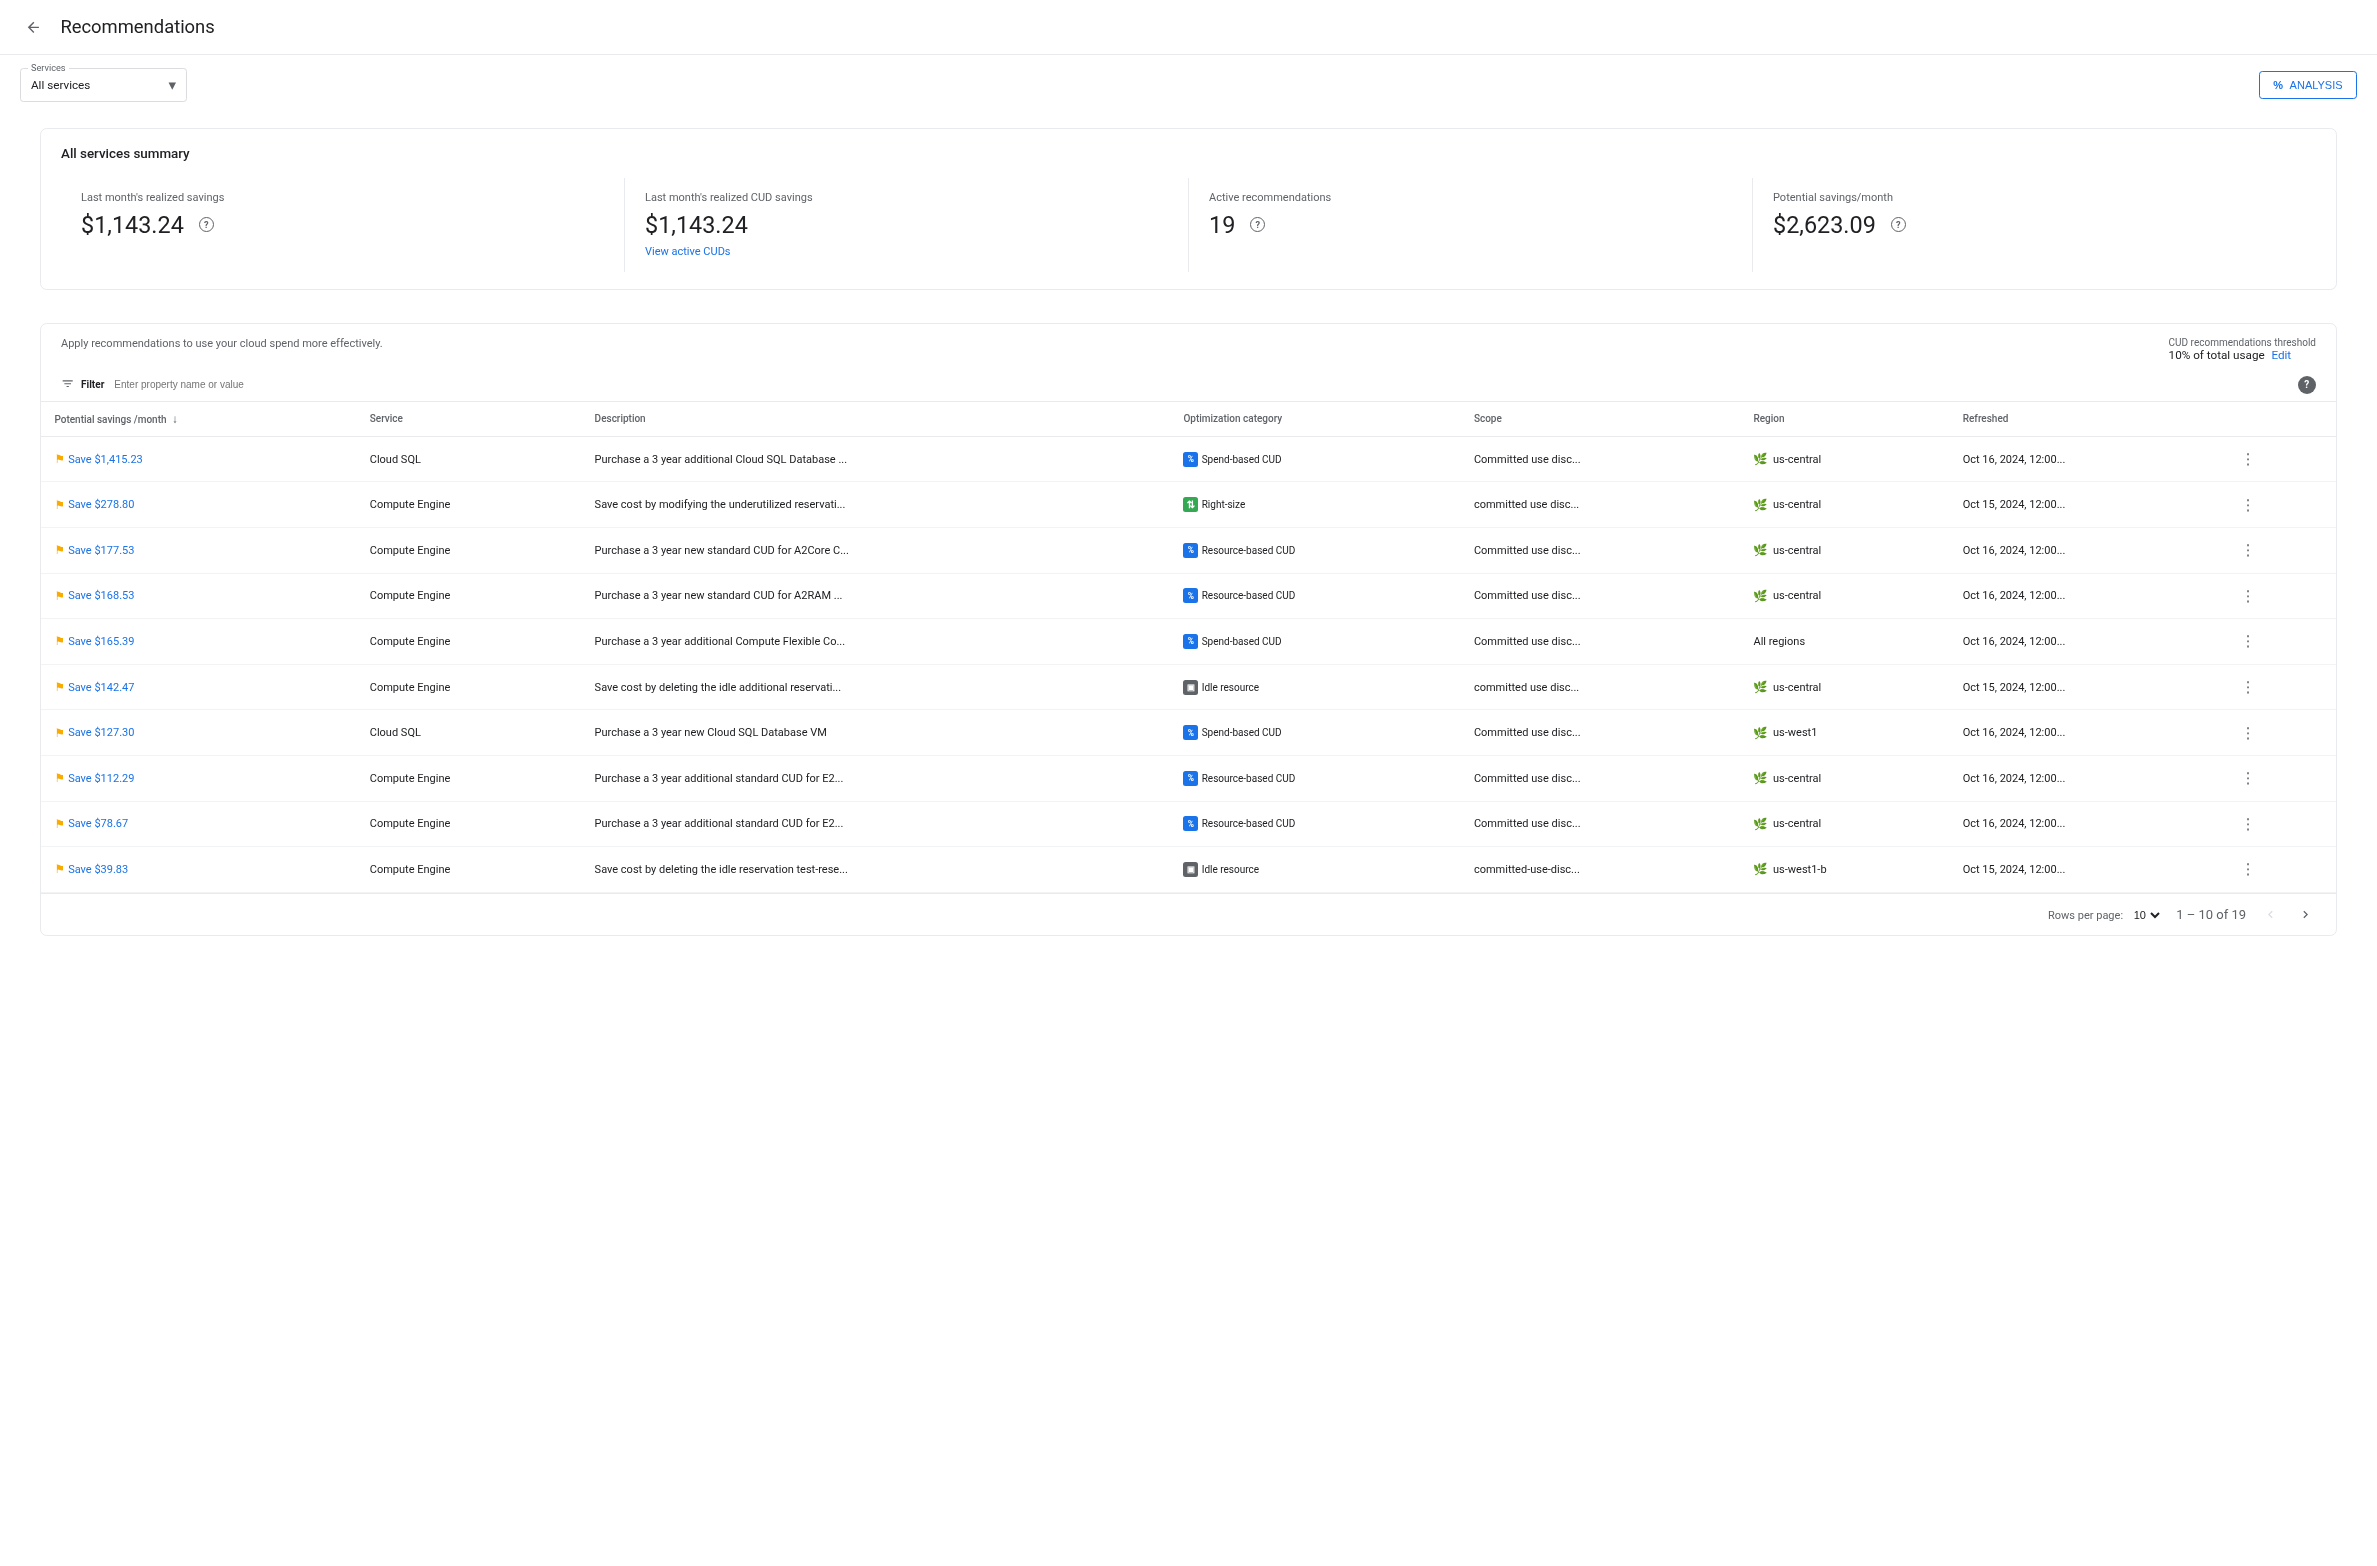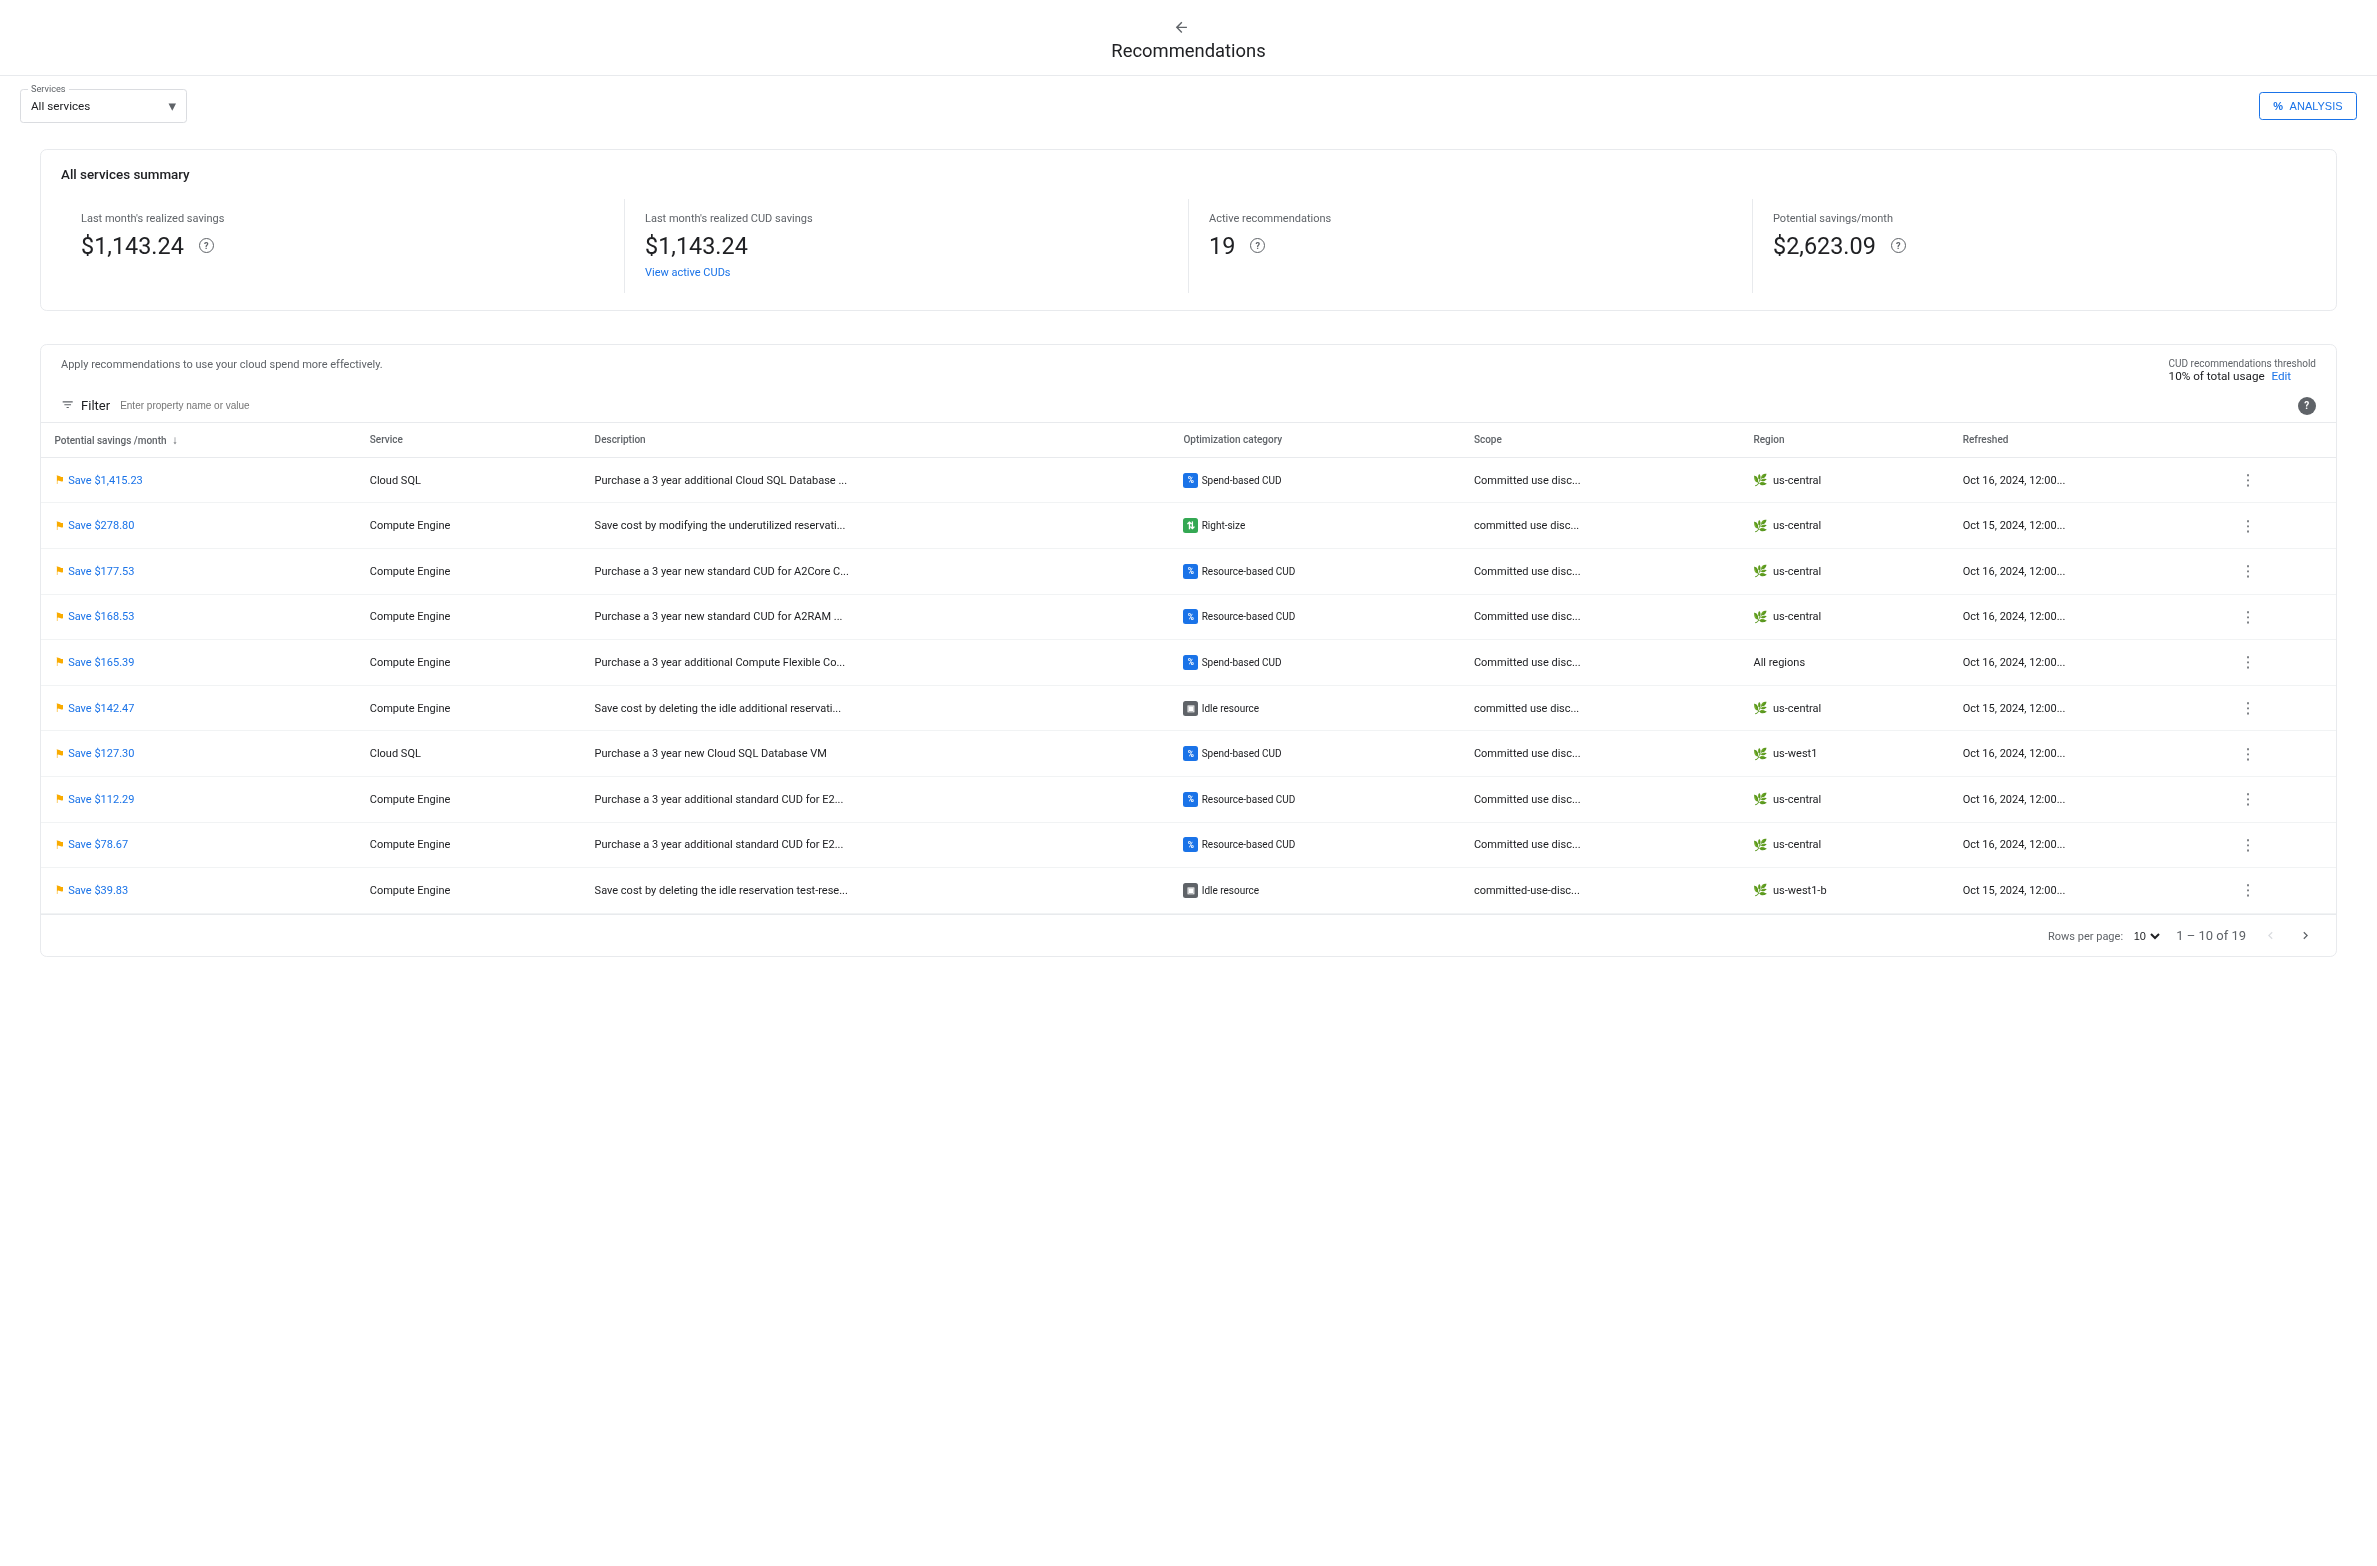--- a/index.html
+++ b/index.html
@@ -1,21 +1,21 @@
 <!DOCTYPE html>
 <html style="font-size:13.4px"><head>
   <meta charset="utf-8">
   <style>
     * { box-sizing: border-box; margin: 0; padding: 0; }
     body { font-family: 'Google Sans', Roboto, Arial, sans-serif; font-size: 11.7px; background: #f8f9fa; color: #202124; }
 
     .page-container { background: #fff; min-height: 100vh; }
 
     
-    .header { display: flex; align-items: center; padding: 13.4px 20px; border-bottom: 0.8px solid #e8eaed; background: #fff; flex-direction: column; }
+    .header { display: flex; align-items: center; padding: 13.4px 20px; border-bottom: 0.8px solid #e8eaed; background: #fff; }
     .back-btn { background: none; border: none; cursor: pointer; color: #5f6368; margin-right: 13.4px; font-size: 16.7px; display: flex; align-items: center; justify-content: center; width: 27px; height: 27px; border-radius: 50%; }
     .page-title { font-size: 18.4px; font-weight: 400; color: #202124; }
 
     
     .top-bar { display: flex; align-items: center; justify-content: space-between; padding: 13.4px 20px; background: #fff; }
     .services-dropdown { position: relative; border: 0.8px solid #dadce0; border-radius: 3.3px; padding: 6.7px 10px; display: flex; align-items: center; min-width: 167px; cursor: pointer; }
     .services-label { position: absolute; top: -6.7px; left: 6.7px; background: #fff; padding: 0 3.3px; font-size: 9.2px; color: #5f6368; }
     .services-value { font-size: 11.7px; color: #202124; flex: 1; }
     .dropdown-arrow { color: #5f6368; font-size: 15px; }
     .analysis-btn { display: flex; align-items: center; gap: 6.7px; border: 0.8px solid #1a73e8; color: #1a73e8; background: #fff; padding: 6.7px 13.4px; border-radius: 3.3px; cursor: pointer; font-size: 11px; font-weight: 500; }
@@ -42,21 +42,21 @@
     .table-header-section { display: flex; align-items: flex-start; justify-content: space-between; padding: 13.4px 20px 6.7px; }
     .table-description { font-size: 11px; color: #5f6368; max-width: 418px; }
     .cud-threshold { text-align: right; }
     .cud-threshold-label { font-size: 10px; color: #5f6368; }
     .cud-threshold-value { font-size: 11.7px; color: #202124; display: flex; align-items: center; gap: 6.7px; }
     .edit-link { color: #1a73e8; cursor: pointer; font-size: 11.7px; }
 
     
     .filter-bar { display: flex; align-items: center; padding: 6.7px 20px; border-bottom: 0.8px solid #e8eaed; }
     .filter-icon { color: #5f6368; margin-right: 6.7px; font-size: 13.4px; }
-    .filter-label { font-weight: 400; font-size: 13px; margin-right: 10px; }
+    .filter-label { font-weight: 700; font-size: 10px; margin-right: 10px; }
     .filter-input { border: none; outline: none; font-size: 10px; color: #5f6368; flex: 1; background: transparent; cursor: text; }
     .filter-help { margin-left: auto; display: flex; align-items: center; justify-content: center; width: 18.4px; height: 18.4px; border-radius: 50%; background: #5f6368; color: #fff; font-size: 10px; cursor: pointer; font-weight: 700; }
 
     
     .data-table { width: 100%; border-collapse: collapse; }
     .data-table th { padding: 10px 13.4px; text-align: left; font-size: 10px; font-weight: 500; color: #5f6368; border-bottom: 0.8px solid #e8eaed; white-space: nowrap; }
     .data-table td { padding: 10px 13.4px; font-size: 11px; color: #202124; border-bottom: 0.8px solid #f1f3f4; vertical-align: middle; }
     .sort-icon { margin-left: 3.3px; color: #5f6368; font-size: 11.7px; }
     .savings-link { color: #1a73e8; text-decoration: none; font-size: 11px; }
     .flag-icon { color: #f9ab00; font-size: 11.7px; margin-right: 3.3px; }

